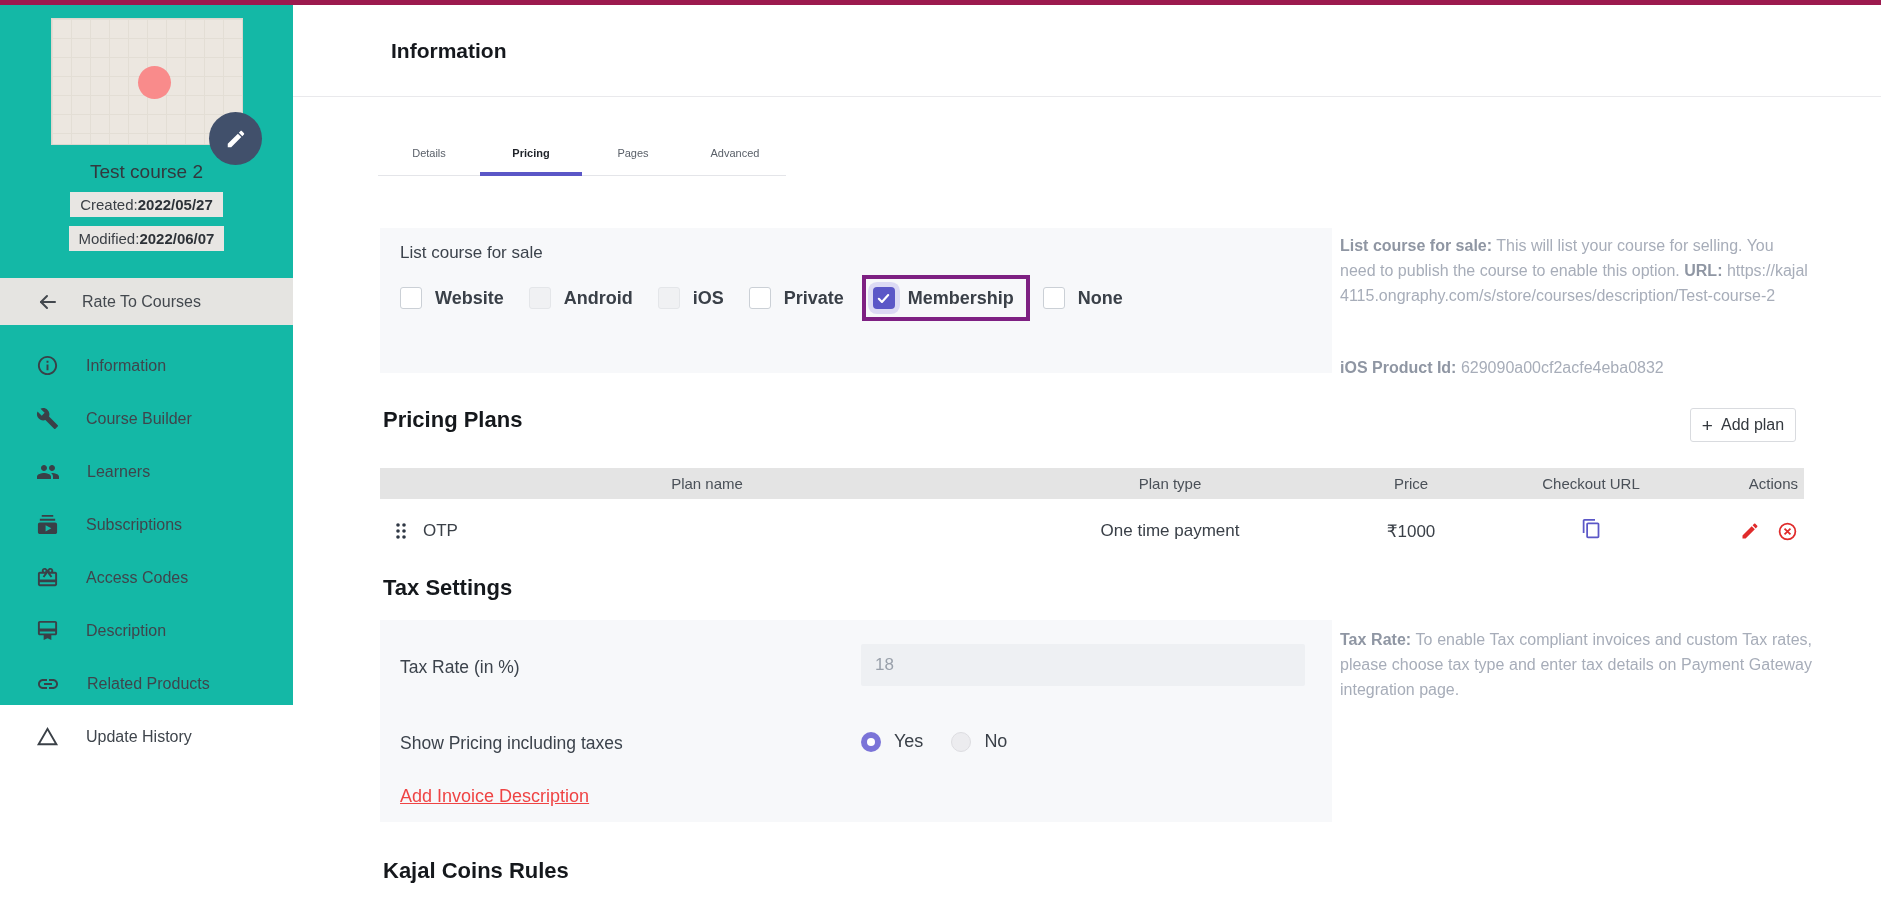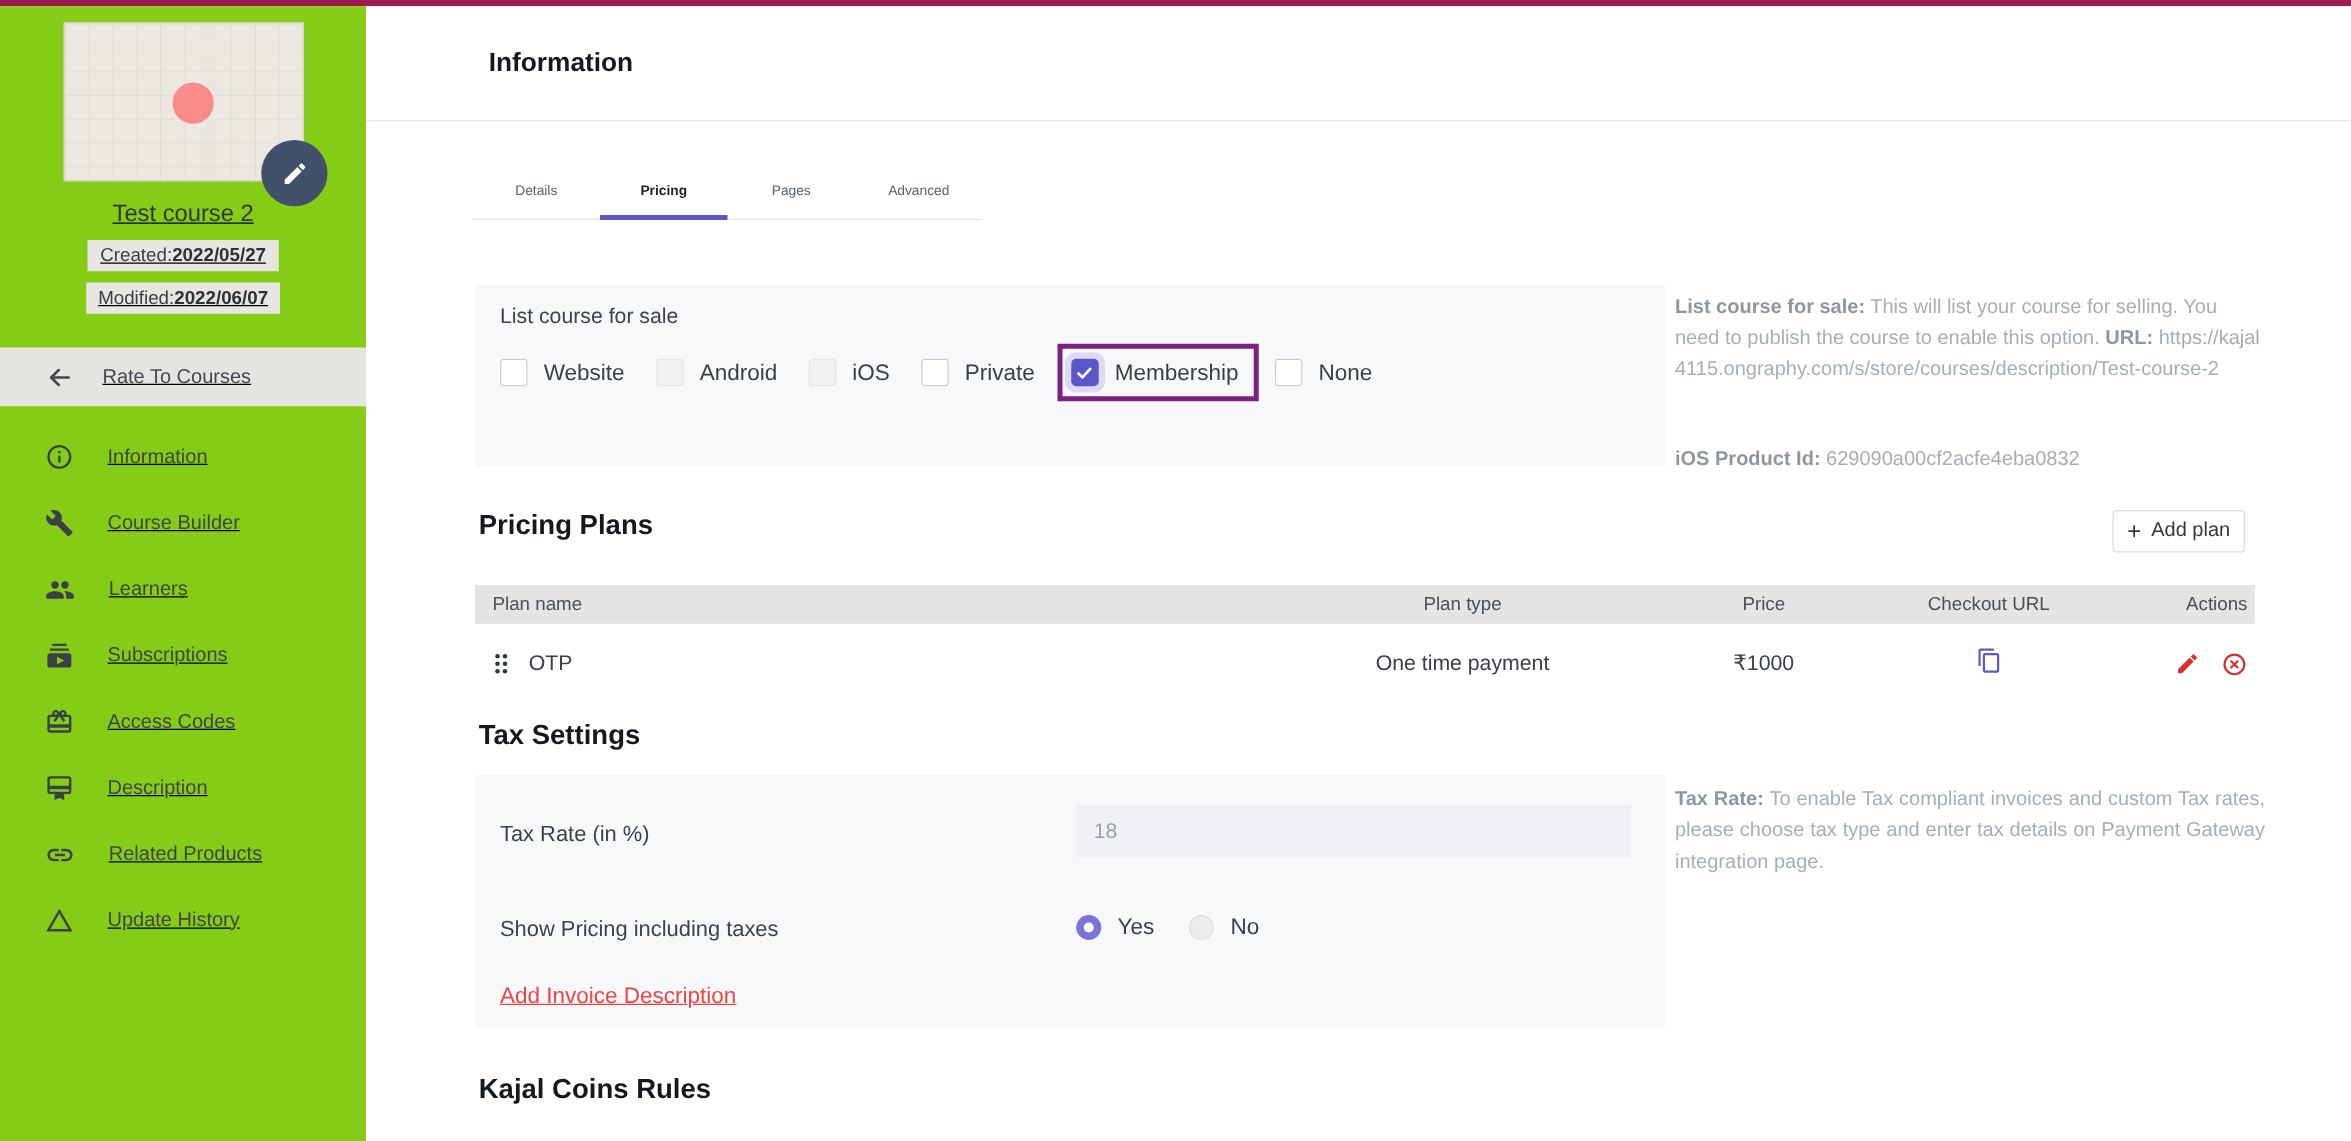--- a/index.html
+++ b/index.html
@@ -2,21 +2,21 @@
 <html><head>
 <meta charset="utf-8">
 <style>
   * { margin:0; padding:0; box-sizing:border-box; }
   html,body { width:1881px; height:913px; overflow:hidden; }
   body { font-family:"Liberation Sans","DejaVu Sans",sans-serif; background:#fff; position:relative; }
 
   .topbar { position:absolute; left:0; top:0; width:100%; height:5px; background:#9c1a4e; }
 
   
-  .sidebar { position:absolute; left:0; top:5px; width:293px; height:908px; background:#84cc16;text-decoration:underline; }
+  .sidebar { position:absolute; left:0; top:5px; width:293px; height:700px; background:#14b8a6; }
   .thumb { position:relative; margin:13px auto 0; width:192px; height:127px;
            background-color:#ece7e0; border:1px solid #dcd7ce;
            background-image:linear-gradient(#e3ded5 1px,transparent 1px),linear-gradient(90deg,#e3ded5 1px,transparent 1px);
            background-size:19px 19px; }
   .thumb-dot { position:absolute; left:86px; top:47px; width:33px; height:33px; border-radius:50%; background:#f98b8b; }
   .edit-fab { position:absolute; left:209px; top:107px; width:53px; height:53px; border-radius:50%;
               background:#41506b; display:flex; align-items:center; justify-content:center; cursor:pointer; }
   .course-title { margin-top:16px; text-align:center; font-size:19px; color:#33383e; }
   .badge { display:block; width:fit-content; margin:9px auto 0; background:#e8e6e3; padding:4px 10px;
            font-size:15px; color:#3a3f45; }
@@ -35,21 +35,21 @@
   .page-title { font-size:21px; font-weight:bold; color:#15181d; }
 
   .tabs { position:absolute; left:85px; top:132px; display:flex; border-bottom:1px solid #e4e5e9; width:408px; }
   .tab { width:102px; text-align:center; padding:10px 0 16px; font-size:11px; color:#5a6069; cursor:pointer; position:relative; }
   .tab.active { color:#1f2329; font-weight:bold; }
   .tab.active::after { content:""; position:absolute; left:0; right:0; bottom:-1px; height:4px; background:#5b57c7; }
 
   
   .sale-panel { position:absolute; left:87px; top:223px; width:952px; height:145px; background:#f7f8fa; padding:15px 20px; }
   .sale-title { font-size:17px; color:#3c434c; }
-  .sale-row { margin-top:24px; display:flex; align-items:flex-start; gap:25px; }
+  .sale-row { margin-top:24px; display:flex; align-items:flex-start; gap:25px;font-weight:bold; }
   .opt { display:flex; align-items:center; gap:13px; font-size:18px; color:#3a4048; cursor:pointer; }
   .cb { width:22px; height:22px; background:#fff; border:1px solid #cbd0d6; border-radius:3px; flex:0 0 auto; }
   .opt.disabled .cb { background:#f0f1f3; border-color:#e4e6e9; }
   .cb.checked { background:#5b57c7; border:none; border-radius:4px; display:flex; align-items:center; justify-content:center;
                 box-shadow:0 0 0 5px #dcdaf4; }
   .hl-box { display:flex; align-items:center; border:4px solid #7e2082; padding:8px 12px 8px 7px; margin:-12px -12px -12px -7px; }
   .hl-box .opt { gap:13px; }
 
   .help { position:absolute; left:1047px; width:472px; font-size:16px; line-height:25px; color:#a7adb9; }
   .help b { color:#8f96a3; }
@@ -67,21 +67,21 @@
   .add-plan { position:absolute; left:1397px; top:403px; width:106px; height:34px; background:#fff;
               border:1px solid #d9dbdf; border-radius:3px; display:flex; align-items:center; justify-content:center;
               gap:8px; font-size:16px; color:#33383e; cursor:pointer; }
   .add-plan .plus { font-size:19px; line-height:1; }
 
   .ptable { position:absolute; left:87px; top:463px; width:1424px; }
   .ptable .hrow { display:grid; grid-template-columns:640px 300px 182px 178px 124px; height:31px;
                   background:#e4e4e4; align-items:center; font-size:15px; color:#4a5058; }
   .ptable .drow { display:grid; grid-template-columns:640px 300px 182px 178px 124px; height:64px;
                   align-items:center; font-size:17px; color:#3a4048; }
-  .c-left { padding-left:14px; text-align:left; }
+  .c-left { padding-left:14px; text-align:center; }
   .c-mid { text-align:center; }
   .c-right { padding-right:6px; text-align:right; }
   .plan-name { display:flex; align-items:center; gap:15px; padding-left:14px; }
   .drag { cursor:grab; display:flex; }
   .actions { display:flex; justify-content:flex-end; gap:17px; padding-right:6px; }
   .icon-btn { cursor:pointer; display:inline-flex; }
 
   
   .tax-panel { position:absolute; left:87px; top:615px; width:952px; height:202px; background:#f7f8fa; }
   .tax-label { position:absolute; left:20px; font-size:17.5px; color:#3c434c; }

